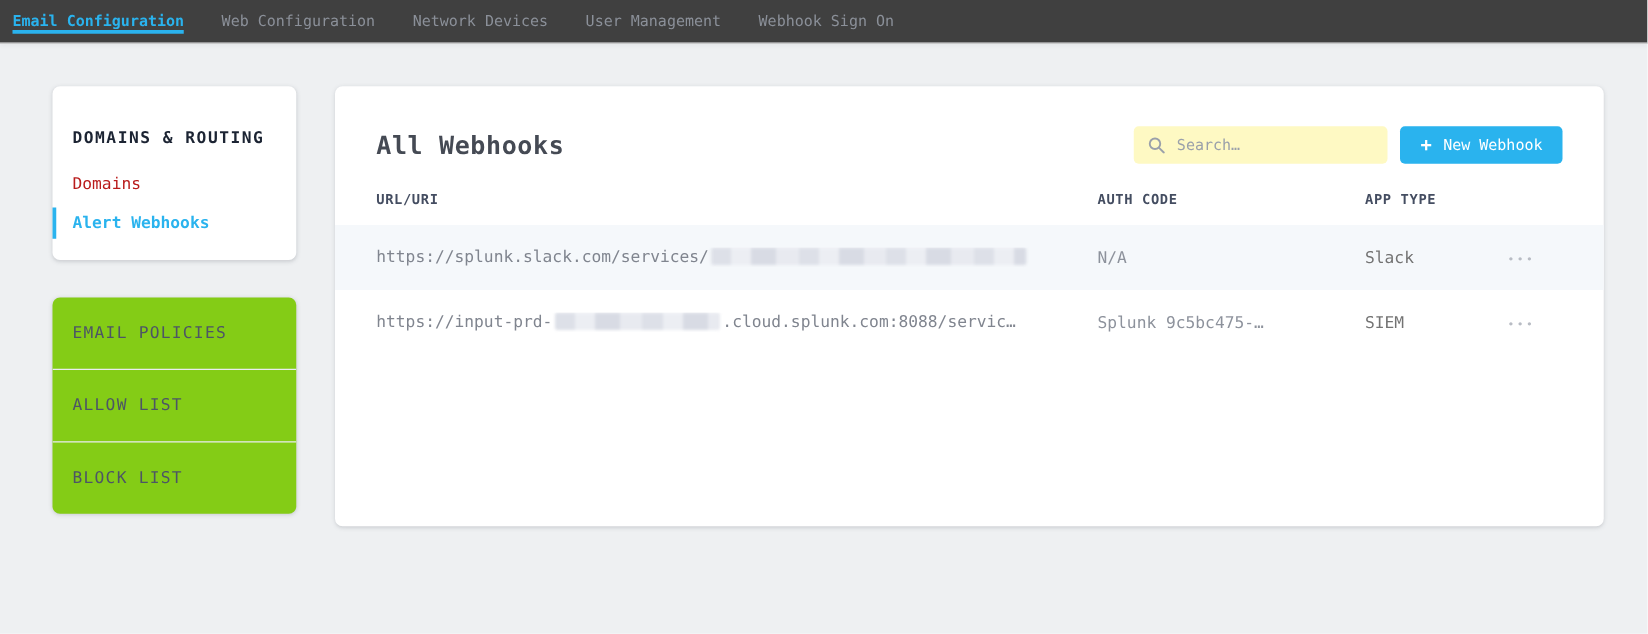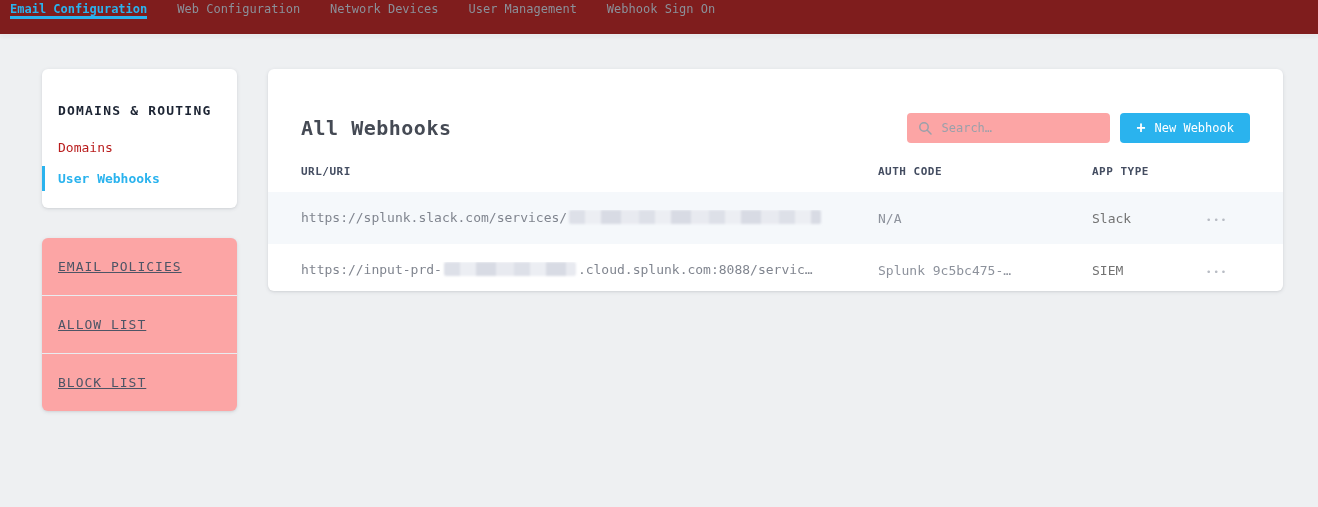--- a/index.html
+++ b/index.html
@@ -6,23 +6,23 @@
   html, body { width: 1318px; height: 507px; overflow: hidden; }
   body {
     background: #eef0f2;
     font-family: "DejaVu Sans Mono", "Liberation Mono", monospace;
     color: #4d5566;
   }
 
   
   .topnav {
     height: 35px;
-    background: #7f1d1d;
-    display: flex;
-    align-items: flex-start;
+    background: #404040;
+    display: flex;
+    align-items: center;
     gap: 30px;
     padding-left: 10px;
     border-bottom: 1px solid #e9eaec;
     box-shadow: 0 2px 4px rgba(30,40,60,0.05);
     position: relative;
     z-index: 2;
   }
   .tab {
     font-size: 12px;
     color: #8b9099;
@@ -79,59 +79,58 @@
     content: "";
     position: absolute;
     left: -16px;
     top: 3px;
     bottom: 3px;
     width: 3px;
     background: #2ab3ee;
   }
   .list-card {
     margin-top: 30px;
-    background: #fca5a5;
+    background: #84cc16;
     overflow: hidden;
-    text-decoration: underline;
   }
   .list-item {
     font-size: 13px;
     letter-spacing: 1px;
     color: #4d5566;
     padding: 18px 16px;
     line-height: 21px;
     border-bottom: 1px solid #e9ecf0;
     cursor: pointer;
   }
   .list-item:last-child { border-bottom: none; }
 
   
   .panel {
     flex: 1;
-    height: 222px;
-    padding: 44px 33px 0;
+    height: 352px;
+    padding: 32px 33px 0;
     overflow: hidden;
   }
   .panel-header {
     display: flex;
     align-items: center;
     justify-content: space-between;
     margin-bottom: 22px;
   }
   .panel-title {
     font-size: 20px;
     font-weight: bold;
     letter-spacing: 0.5px;
     color: #454a54;
   }
   .header-actions { display: flex; align-items: center; gap: 10px; }
   .search-box {
     width: 203px;
     height: 30px;
-    background: #fca5a5;
+    background: #fef9c3;
     border-radius: 4px;
     display: flex;
     align-items: center;
     padding: 0 11px;
     gap: 9px;
   }
   .search-box svg { flex: none; }
   .search-box input {
     border: none;
     outline: none;
@@ -218,21 +217,21 @@
     <div class="tab">User Management</div>
     <div class="tab">Webhook Sign On</div>
   </header>
 
   <div class="content">
 
     <aside class="sidebar">
       <div class="card nav-card">
         <div class="nav-card-title">DOMAINS &amp; ROUTING</div>
         <div class="nav-item">Domains</div>
-        <div class="nav-item active">User Webhooks</div>
+        <div class="nav-item active">Alert Webhooks</div>
       </div>
 
       <div class="card list-card">
         <div class="list-item">EMAIL POLICIES</div>
         <div class="list-item">ALLOW LIST</div>
         <div class="list-item">BLOCK LIST</div>
       </div>
     </aside>
 
     <main class="card panel">

